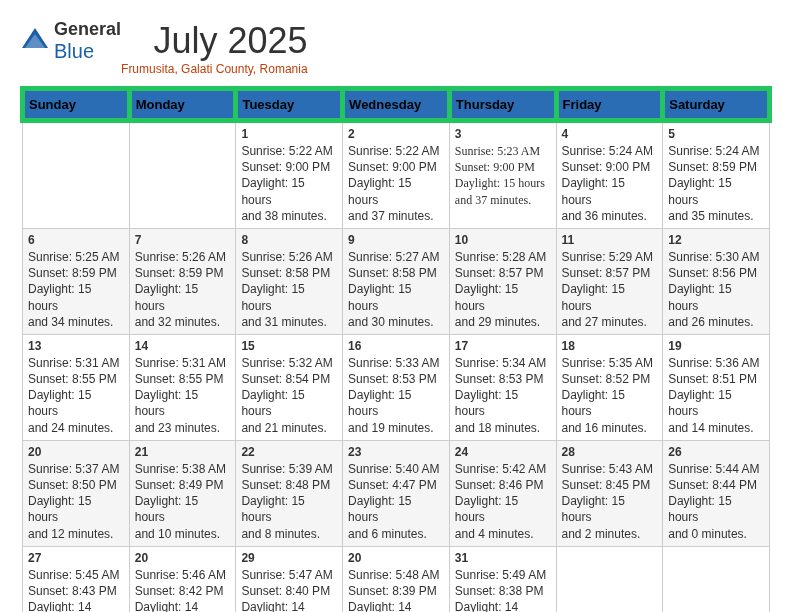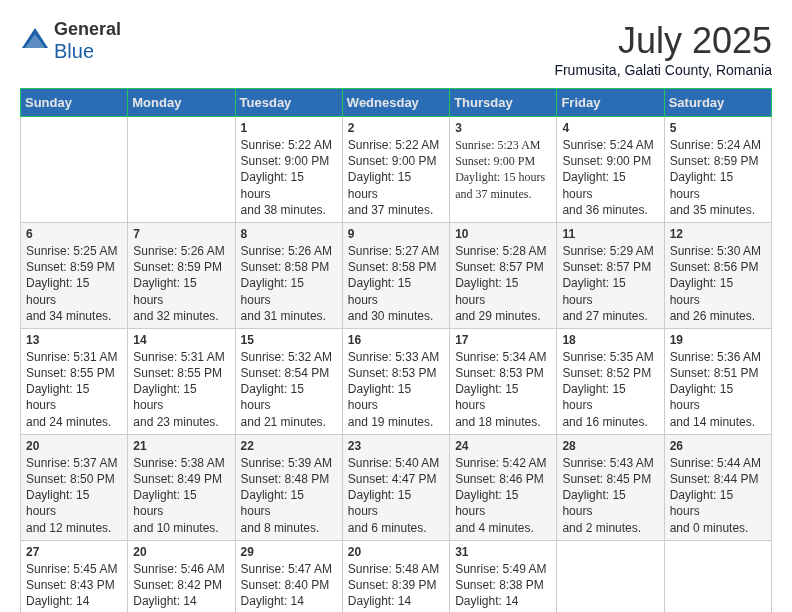--- a/index.html
+++ b/index.html
@@ -5,21 +5,20 @@
     * { box-sizing: border-box; margin: 0; padding: 0; }
     body {
       font-family: Arial, sans-serif;
       background: #fff;
       width: 792px;
       min-height: 612px;
       padding: 20px;
     }
     .header {
       display: flex;
-      justify-content: space-between;
       align-items: flex-start;
       margin-bottom: 10px;
     }
     .logo {
       display: flex;
       align-items: center;
       gap: 4px;
     }
     .logo-text {
       display: flex;
@@ -42,35 +41,35 @@
     }
     .title-block {
       text-align: right;
     }
     .month-year {
       font-size: 36px;
       color: #333;
       font-weight: normal;
     }
     .location {
-      font-size: 14px;
-      color: #0f172a;
+      font-size: 12px;
+      color: #c2410c;
     }
     table {
       width: 100%;
       border-collapse: collapse;
       table-layout: fixed;
     }
     th {
       background-color: #2a6db5;
-      color: #e5e5e5;
+      color: #000000;
       padding: 6px 4px;
       font-size: 13px;
       text-align: left;
-      border: 1px solid #22c55e;
+      border: 5px solid #22c55e;
     }
     td {
       border: 1px solid #ccc;
       vertical-align: top;
       padding: 4px 5px;
       font-size: 10.5px;
       color: #333;
       height: 90px;
     }
     .day-num {

